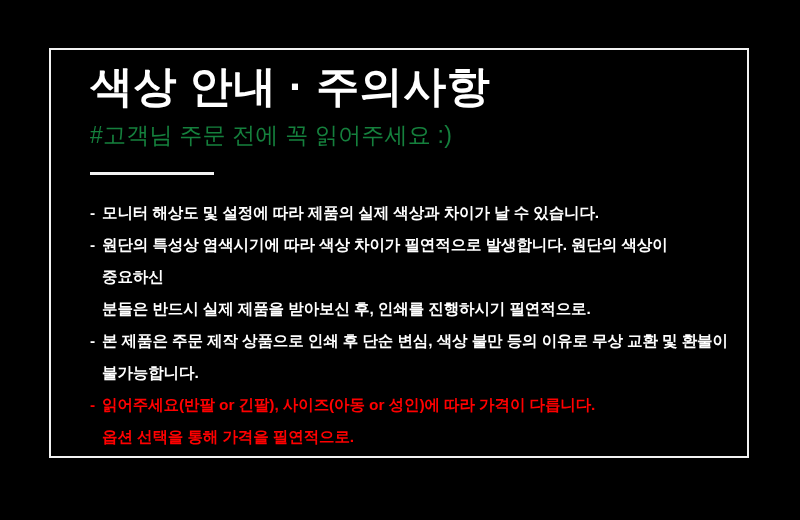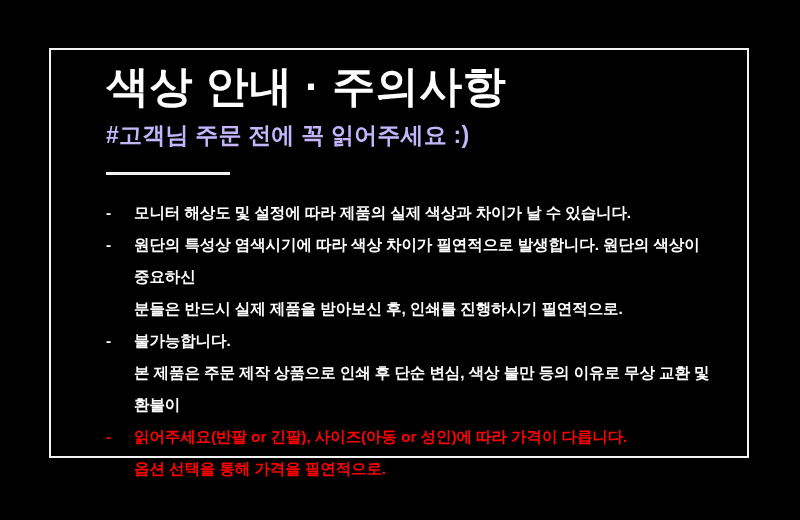--- a/index.html
+++ b/index.html
@@ -29,39 +29,39 @@
     top: 48px;
     width: 700px;
     height: 410px;
     border: 2px solid #f2f2f2;
     box-sizing: border-box;
   }
 
   
   .content {
     position: absolute;
-    left: 106px;
+    left: 90px;
     top: 62px;
     width: 640px;
   }
 
   .title {
     color: #ffffff;
     font-size: 43px;
     font-weight: 700;
     letter-spacing: 0.5px;
     line-height: 1.12;
     white-space: nowrap;
     margin: 0;
   }
 
   .subtitle {
-    color: #c4b5fd;
+    color: #15803d;
     font-size: 23px;
-    font-weight: 700;
+    font-weight: 400;
     letter-spacing: 0.2px;
     line-height: 1.2;
     margin: 12px 0 0 0;
     white-space: nowrap;
   }
 
   .divider {
     width: 124px;
     height: 3px;
     background: #f2f2f2;
@@ -91,21 +91,20 @@
     text-align: left;
   }
 
   .note .note-text {
     flex: 1 1 auto;
     word-break: keep-all;
   }
 
   .note .note-text .line {
     display: block;
-    margin-left: 16px;
   }
 
   .note--alert {
     color: #ff0000;
   }
 </style>
 </head>
 <body>
 
 <div class="canvas">
@@ -133,22 +132,22 @@
         <span class="dash">-</span>
         <span class="note-text">
           <span class="line">원단의 특성상 염색시기에 따라 색상 차이가 필연적으로 발생합니다. 원단의 색상이 중요하신</span>
           <span class="line">분들은 반드시 실제 제품을 받아보신 후, 인쇄를 진행하시기 필연적으로.</span>
         </span>
       </li>
 
       <li class="note">
         <span class="dash">-</span>
         <span class="note-text">
+          <span class="line">본 제품은 주문 제작 상품으로 인쇄 후 단순 변심, 색상 불만 등의 이유로 무상 교환 및 환불이</span>
           <span class="line">불가능합니다.</span>
-          <span class="line">본 제품은 주문 제작 상품으로 인쇄 후 단순 변심, 색상 불만 등의 이유로 무상 교환 및 환불이</span>
         </span>
       </li>
 
       <li class="note note--alert">
         <span class="dash">-</span>
         <span class="note-text">
           <span class="line">읽어주세요(반팔 or 긴팔), 사이즈(아동 or 성인)에  따라 가격이 다릅니다.</span>
           <span class="line">옵션 선택을 통해 가격을 필연적으로.</span>
         </span>
       </li>

